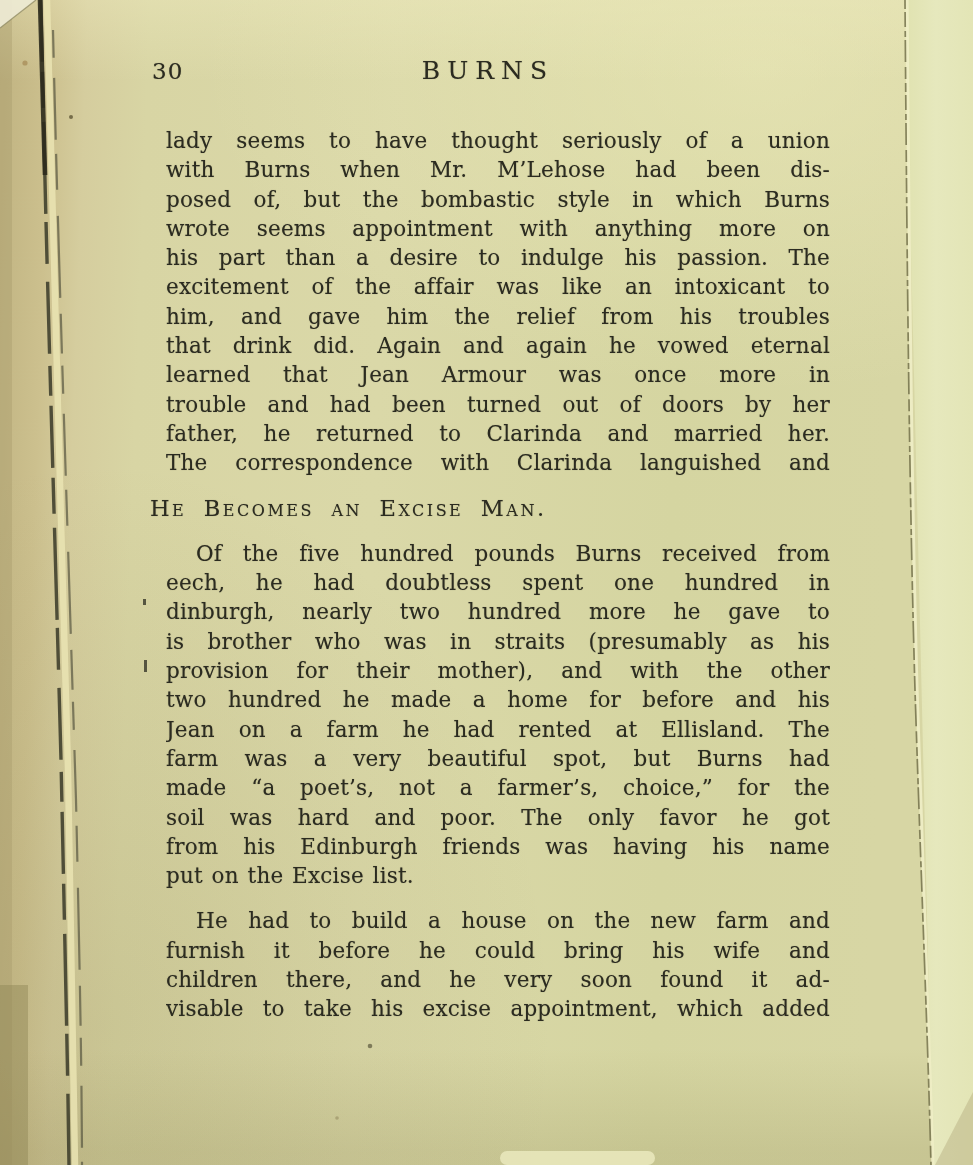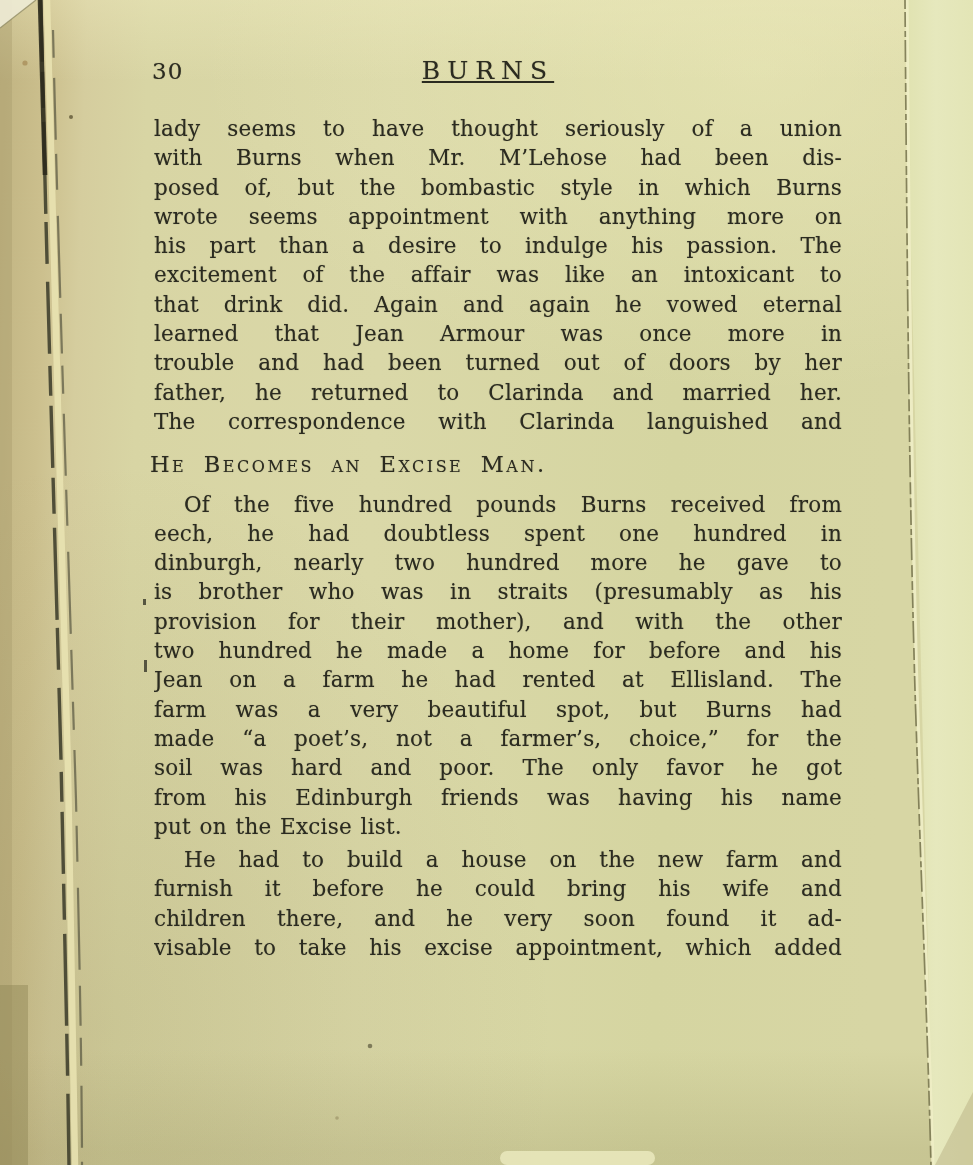--- a/index.html
+++ b/index.html
@@ -17,27 +17,27 @@
                       #dad8a8 390px, #d5d5a1 690px, #d7d6a4 905px, #d7d6a4 100%);
   }
   .artifacts{position:absolute;left:0;top:0;z-index:1;pointer-events:none;}
   .ink{color:#2b2b20;text-shadow:0 0 1px rgba(43,43,32,.38);}
   .header-number{
     position:absolute;left:152px;top:58px;z-index:2;
     font-size:23px;letter-spacing:1px;
   }
   .header-title{
     position:absolute;left:140px;top:56px;width:696px;z-index:2;
-    text-align:center;font-size:25px;letter-spacing:7px;text-decoration:underline;
+    text-align:center;font-size:25px;letter-spacing:7px;
   }
   .textblock{
     position:absolute;left:150px;top:110px;width:696px;z-index:2;
     font-size:21.5px;line-height:29.3px;letter-spacing:.2px;word-spacing:.08em;
   }
-  .para{margin:4px;}
+  .para{margin:16px;}
   .line{
     height:29.3px;overflow:hidden;white-space:nowrap;
     text-align:justify;text-align-last:justify;
   }
   .line.short{text-align-last:left;}
   .line.indent{text-indent:30px;}
   .section-heading{
     margin:14px 0 10px 0;height:29.3px;
     font-variant-caps:small-caps;
     font-size:22.5px;letter-spacing:2.5px;word-spacing:.35em;
@@ -88,20 +88,21 @@
 
   <div class="textblock ink">
 
     <div class="para">
       <div class="line">lady seems to have thought seriously of a union</div>
       <div class="line">with Burns when Mr. M’Lehose had been dis-</div>
       <div class="line">posed of, but the bombastic style in which Burns</div>
       <div class="line">wrote seems appointment with anything more on</div>
       <div class="line">his part than a desire to indulge his passion. The</div>
       <div class="line">excitement of the affair was like an intoxicant to</div>
+      <div class="line">him, and gave him the relief from his troubles</div>
       <div class="line">that drink did. Again and again he vowed eternal</div>
       <div class="line">learned that Jean Armour was once more in</div>
       <div class="line">trouble and had been turned out of doors by her</div>
       <div class="line">father, he returned to Clarinda and married her.</div>
       <div class="line">The correspondence with Clarinda languished and</div>
     </div>
 
     <div class="section-heading">He Becomes an Excise Man.</div>
 
     <div class="para">

